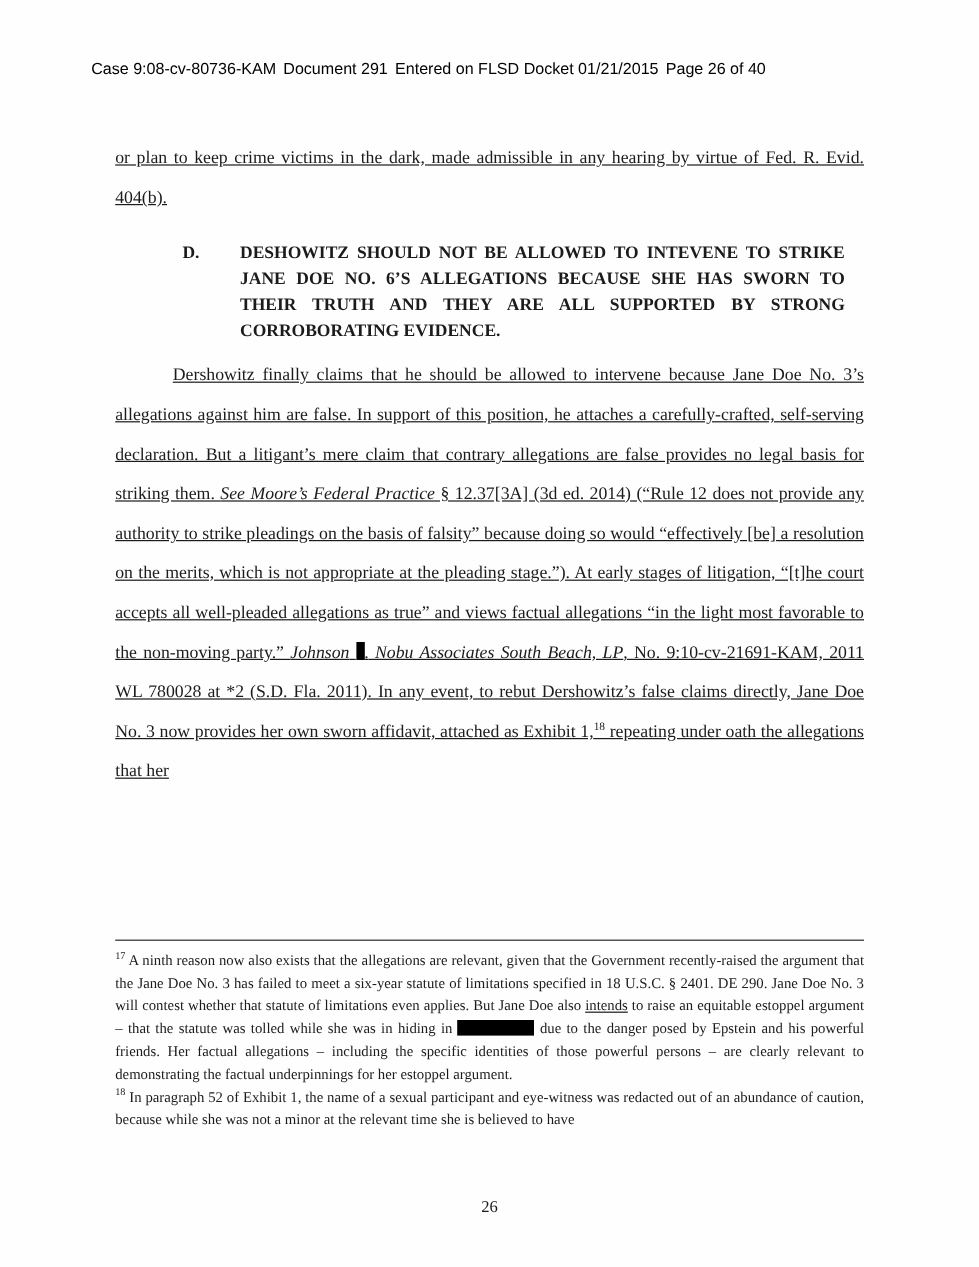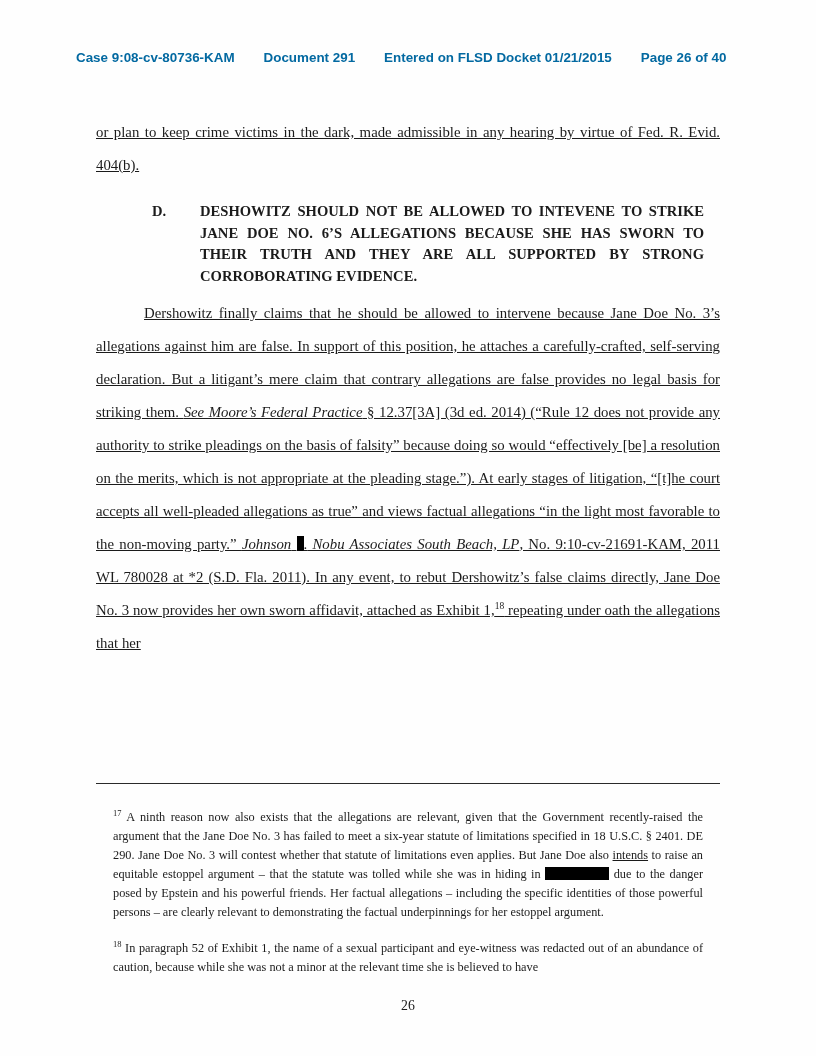--- a/index.html
+++ b/index.html
@@ -13,26 +13,25 @@
     color: #1b1b1b;
     overflow: hidden;
     box-shadow: 0 0 4px rgba(0,0,0,.25);
   }
   .case-header {
     position: absolute;
     top: 50px;
     left: 76px;
     right: 60px;
     display: flex;
-    gap: 29px;
+    gap: 6px;
     font-family: "Liberation Sans", sans-serif;
     font-size: 13.4px;
-    color: #0369a1;
+    color: #000000;
     white-space: nowrap;
-    font-weight: bold;
   }
   .content {
     position: absolute;
     top: 116px;
     left: 96px;
     width: 624px;
   }
   p.bodytext {
     margin: 0;
     font-size: 14.8px;
@@ -78,21 +77,21 @@
     position: absolute;
     top: 783px;
     left: 96px;
     width: 624px;
     border-top: 1.2px solid #2a2a2a;
     padding-top: 7px;
     font-size: 12.3px;
     line-height: 19px;
     text-align: justify;
   }
-  .footnotes p { margin: 17px; }
+  .footnotes p { margin: 0; }
   .footnotes sup {
     font-size: 8.5px;
     vertical-align: super;
     line-height: 0;
   }
   .page-number {
     position: absolute;
     top: 998px;
     left: 0;
     width: 100%;

